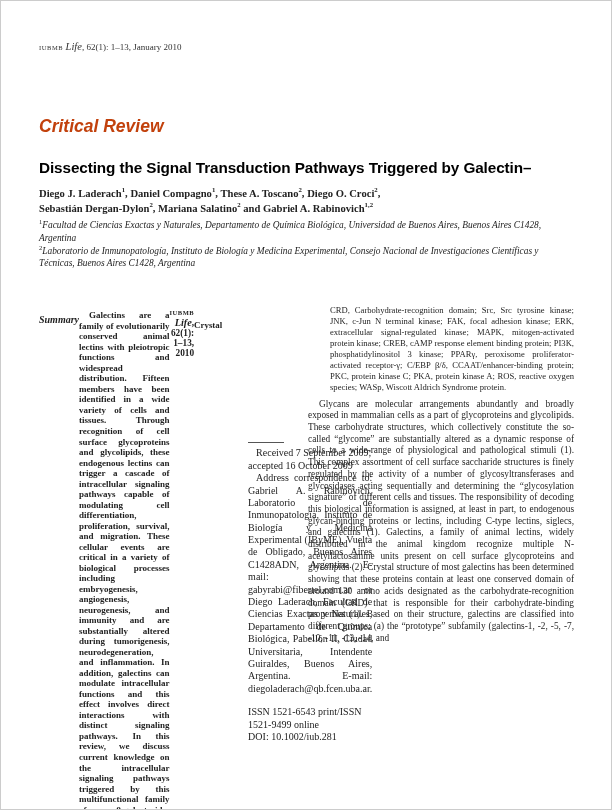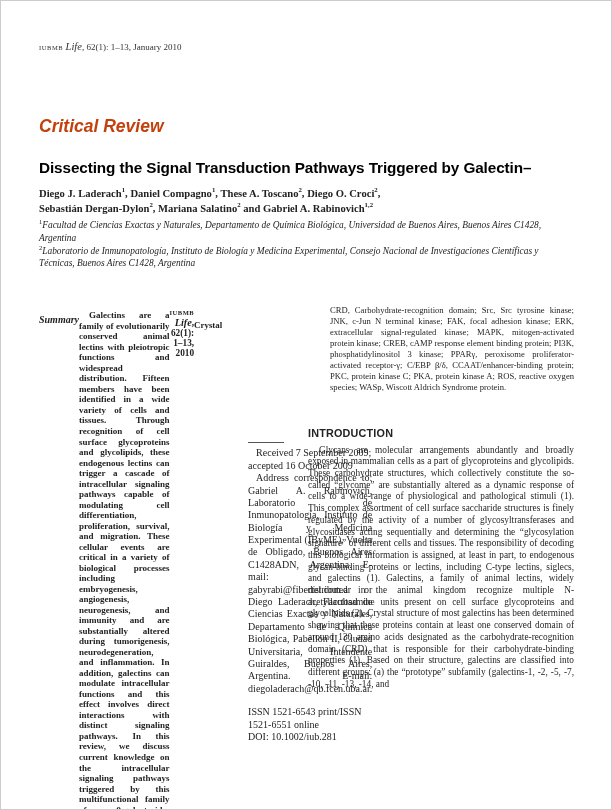--- a/index.html
+++ b/index.html
@@ -121,28 +121,27 @@
         <span class="cite-name">Life</span><span>, 62(1): 1–13, 2010</span>
       </div>
       <div class="keywords">
         <span class="kw-label">Crystal</span>
       </div>
       <div class="footnote">
         <div class="footnote-rule"></div>
         <div class="fn-received">Received 7 September 2009; accepted 16 October 2009</div>
         <div class="fn-corresp">Address correspondence to: Gabriel A. Rabinovich, Laboratorio de Inmunopatología, Instituto de Biología y Medicina Experimental (IByME), Vuelta de Obligado, Buenos Aires C1428ADN, Argentina. E-mail: gabyrabi@fibertel.com.ar or Diego Laderach, Facultad de Ciencias Exactas y Naturales, Departamento de Química Biológica, Pabellón II, Ciudad Universitaria, Intendente Guiraldes, Buenos Aires, Argentina. E-mail: diegoladerach@qb.fcen.uba.ar.</div>
         <div class="issn-block">
-          <div>ISSN 1521-6543 print/ISSN 1521-6551 online</div>
+          <div>ISSN 1521-6543 print/ISSN 1521-9499 online</div>
           <div>DOI: 10.1002/iub.281</div>
         </div>
       </div>
     </div>
 
     <div class="col-right">
       <div class="abbrev">
         <span class="ab-text">CRD, Carbohydrate-recognition domain; Src, Src tyrosine kinase; JNK, c-Jun N terminal kinase; FAK, focal adhesion kinase; ERK, extracellular signal-regulated kinase; MAPK, mitogen-activated protein kinase; CREB, cAMP response element binding protein; PI3K, phosphatidylinositol 3 kinase; PPARγ, peroxisome proliferator-activated receptor-γ; C/EBP β/δ, CCAAT/enhancer-binding protein; PKC, protein kinase C; PKA, protein kinase A; ROS, reactive oxygen species; WASp, Wiscott Aldrich Syndrome protein.</span>
       </div>
-      <div class="intro-heading">INTRODUCTION</div>
       <div class="intro-body">Glycans are molecular arrangements abundantly and broadly exposed in mammalian cells as a part of glycoproteins and glycolipids. These carbohydrate structures, which collectively constitute the so-called “glycome” are substantially altered as a dynamic response of cells to a wide-range of physiological and pathological stimuli (1). This complex assortment of cell surface saccharide structures is finely regulated by the activity of a number of glycosyltransferases and glycosidases acting sequentially and determining the “glycosylation signature” of different cells and tissues. The responsibility of decoding this biological information is assigned, at least in part, to endogenous glycan-binding proteins or lectins, including C-type lectins, siglecs, and galectins (1). Galectins, a family of animal lectins, widely distributed in the animal kingdom recognize multiple N-acetyllactosamine units present on cell surface glycoproteins and glycolipids (2). Crystal structure of most galectins has been determined showing that these proteins contain at least one conserved domain of around 130 amino acids designated as the carbohydrate-recognition domain (CRD) that is responsible for their carbohydrate-binding properties (1). Based on their structure, galectins are classified into different groups: (a) the “prototype” subfamily (galectins-1, -2, -5, -7, -10, -11, -13, -14, and</div>
     </div>
 
   </div>
 </div>
 
 </body></html>

